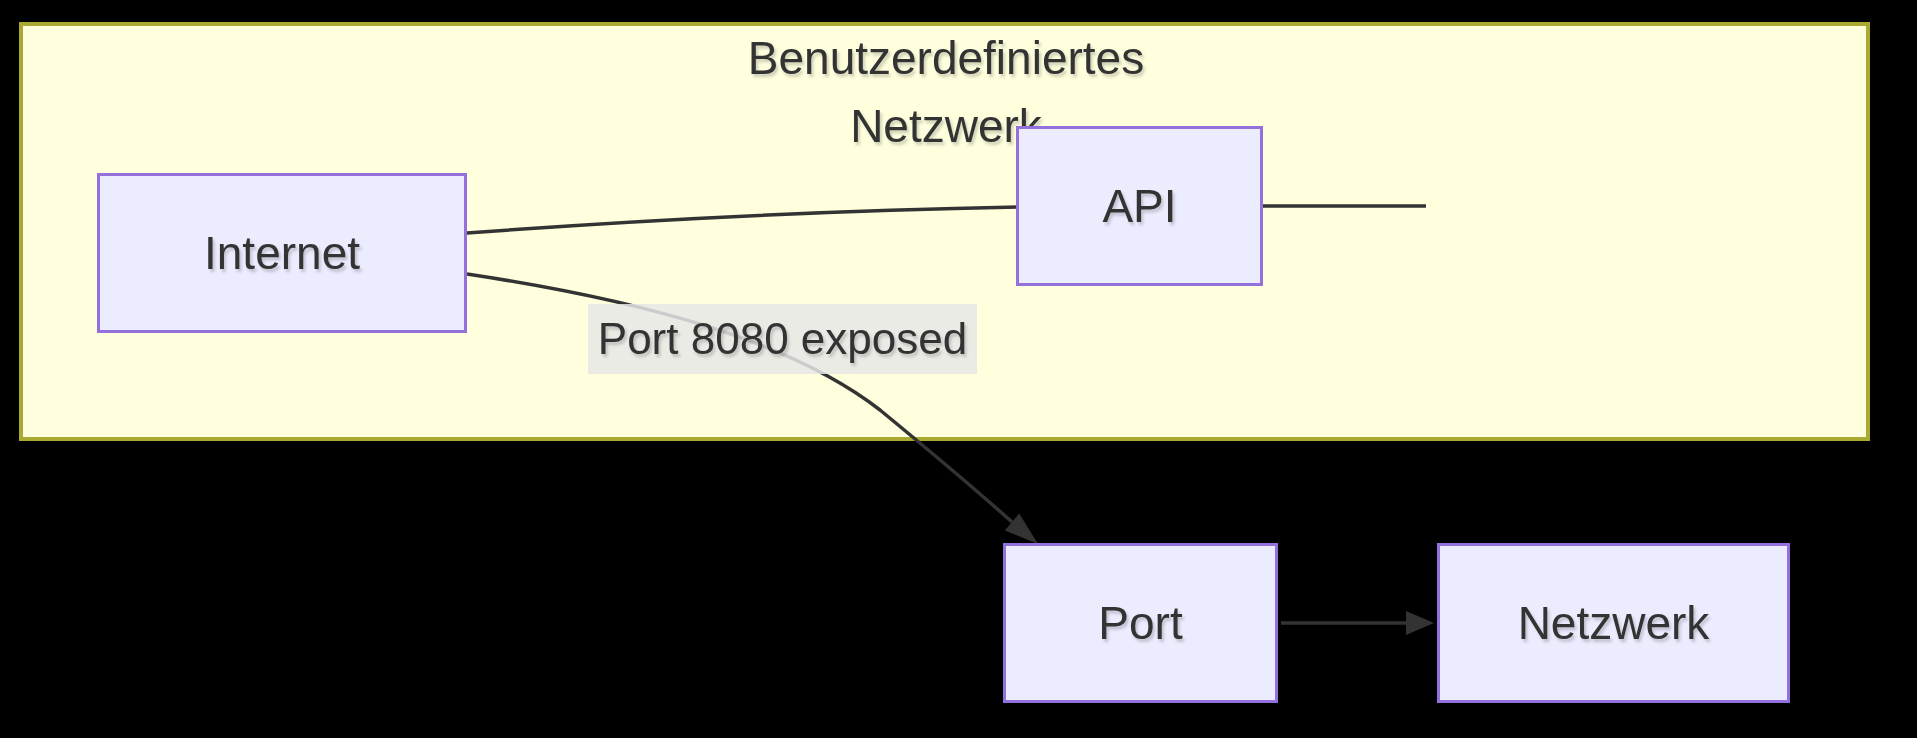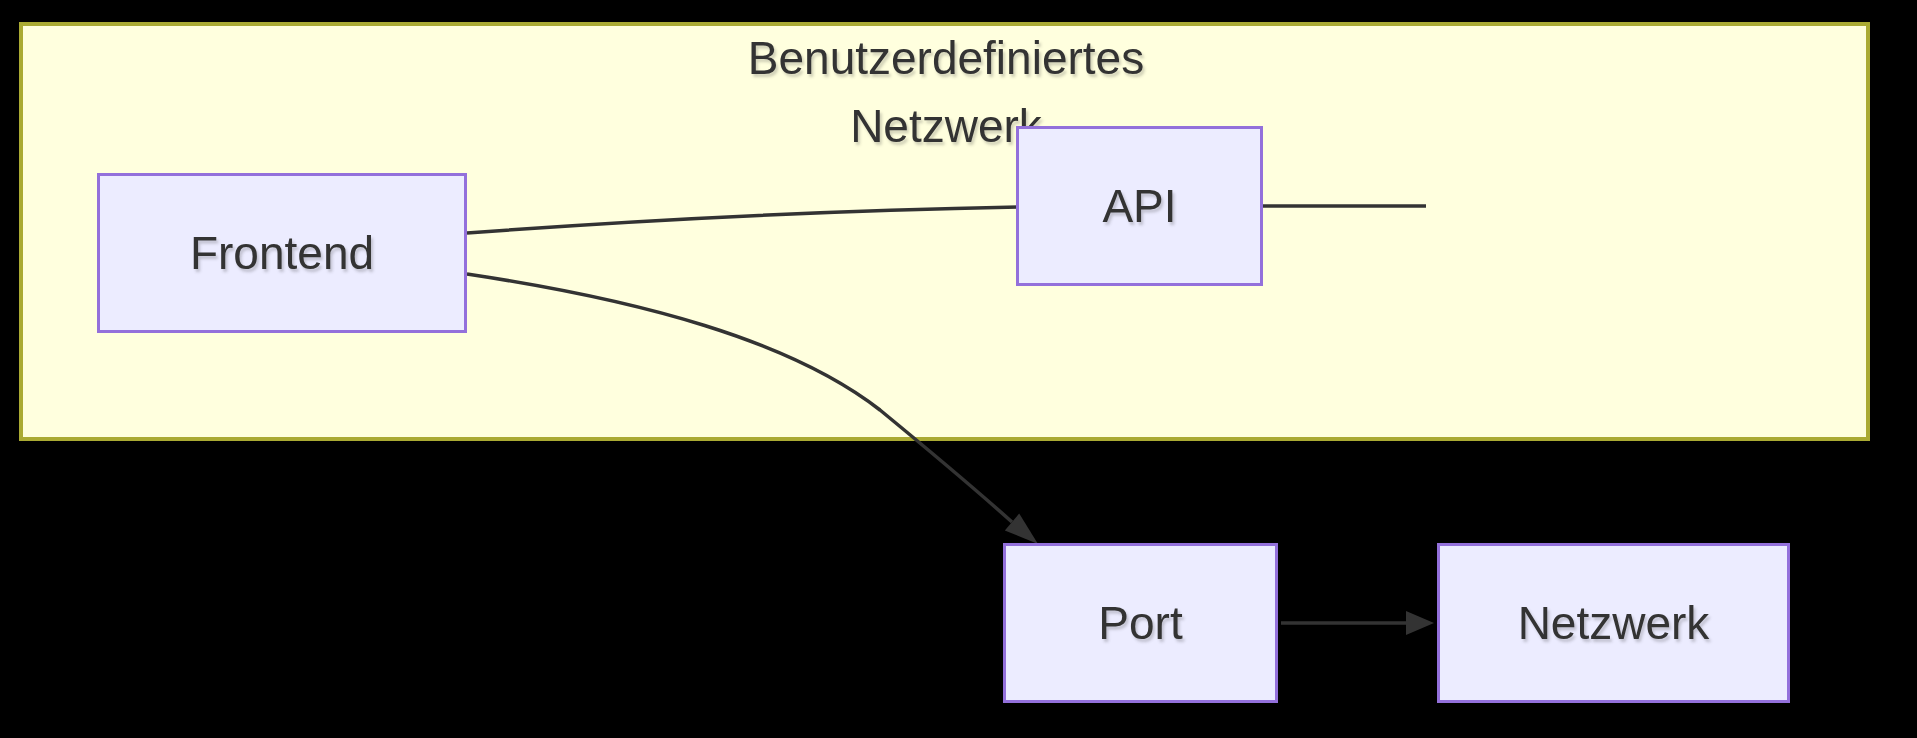--- a/index.html
+++ b/index.html
@@ -81,23 +81,24 @@
 
   <svg id="edge-layer" viewBox="0 0 1917 738" xmlns="http://www.w3.org/2000/svg">
     <path d="M467,233 Q750,212 1020,207" fill="none" stroke-width="3.5" stroke="#333333"></path>
     <path d="M1263,206 L1426,206" fill="none" stroke-width="3.5" stroke="#333333"></path>
     <path d="M467,274 C640,300 790,340 880,410 C925,447 965,480 1012,522" fill="none" stroke-width="3.5" stroke="#333333"></path>
     <polygon points="1038,544 1004.8,530.4 1019.2,513.6" fill="#333333"></polygon>
     <path d="M1281,623 L1408,623" fill="none" stroke-width="3.5" stroke="#333333"></path>
     <polygon points="1434,623 1406,611 1406,635" fill="#333333"></polygon>
   </svg>
 
+  <div class="edge-label">Port 8080 exposed</div>
 
   <div id="node-frontend" class="node">
-    <span>Frontend</span>
+    <span>Internet</span>
   </div>
 
   <div id="node-api" class="node">
     <span>API</span>
   </div>
 
 
   <div id="node-host" class="node">
     <span>Port</span>
   </div>

